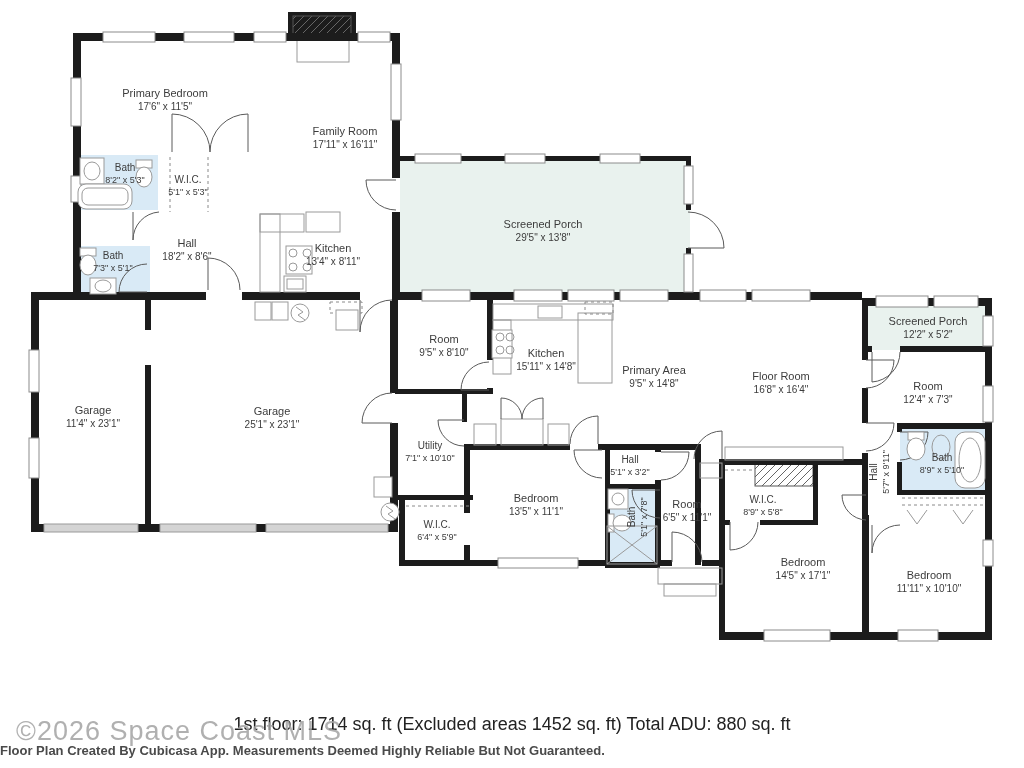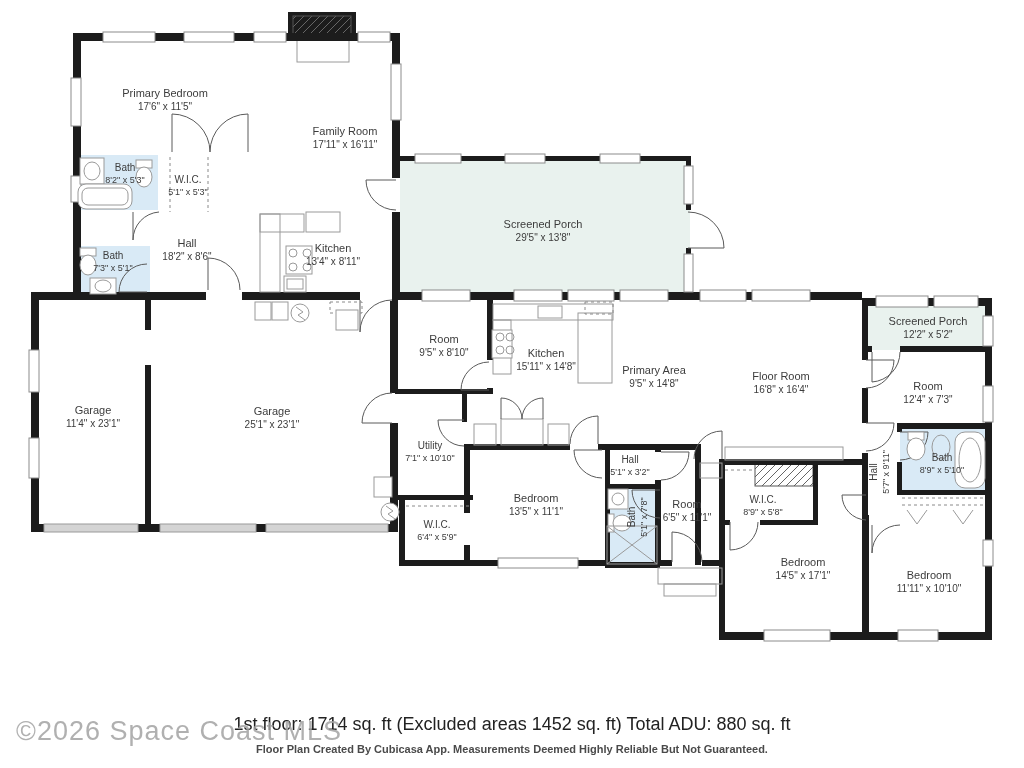--- a/index.html
+++ b/index.html
@@ -21,22 +21,22 @@
               color:var(--c-label_text,#3c3c3c);white-space:nowrap;line-height:1.25;}
   .room-label .nm{font-size:11px;display:block;}
   .room-label .dm{font-size:10px;display:block;}
   .room-label.small .nm{font-size:10px;}
   .room-label.small .dm{font-size:9px;}
   .room-label.vert{transform:translate(-50%,-50%) rotate(-90deg);}
   .footer-line1{position:absolute;left:0;top:692px;width:100%;text-align:center;
                 font-size:14.5px;font-weight:bold;color:var(--c-footer_text,#222);}
   .footer-line2{position:absolute;left:0;top:714px;width:100%;text-align:center;
                 font-size:18px;color:var(--c-footer_text,#222);}
-  .footer-line3{position:absolute;left:0;top:743px;width:100%;text-align:center;
-                font-size:11px;font-weight:bold;color:#4a4a4a;}
+  .footer-line3{position:absolute;left:0;top:743px;width:100%;
+                font-size:13px;font-weight:bold;color:#4a4a4a;}
   .watermark{position:absolute;left:16px;top:716px;font-size:27px;letter-spacing:1px;
              color:var(--c-watermark_text,#a3a3a3);opacity:0.85;}
 </style>
 </head>
 <body>
 
 <div id="stage">
 
 <svg id="plan-svg" width="1024" height="768" viewBox="0 0 1024 768" xmlns="http://www.w3.org/2000/svg">
   <defs>

